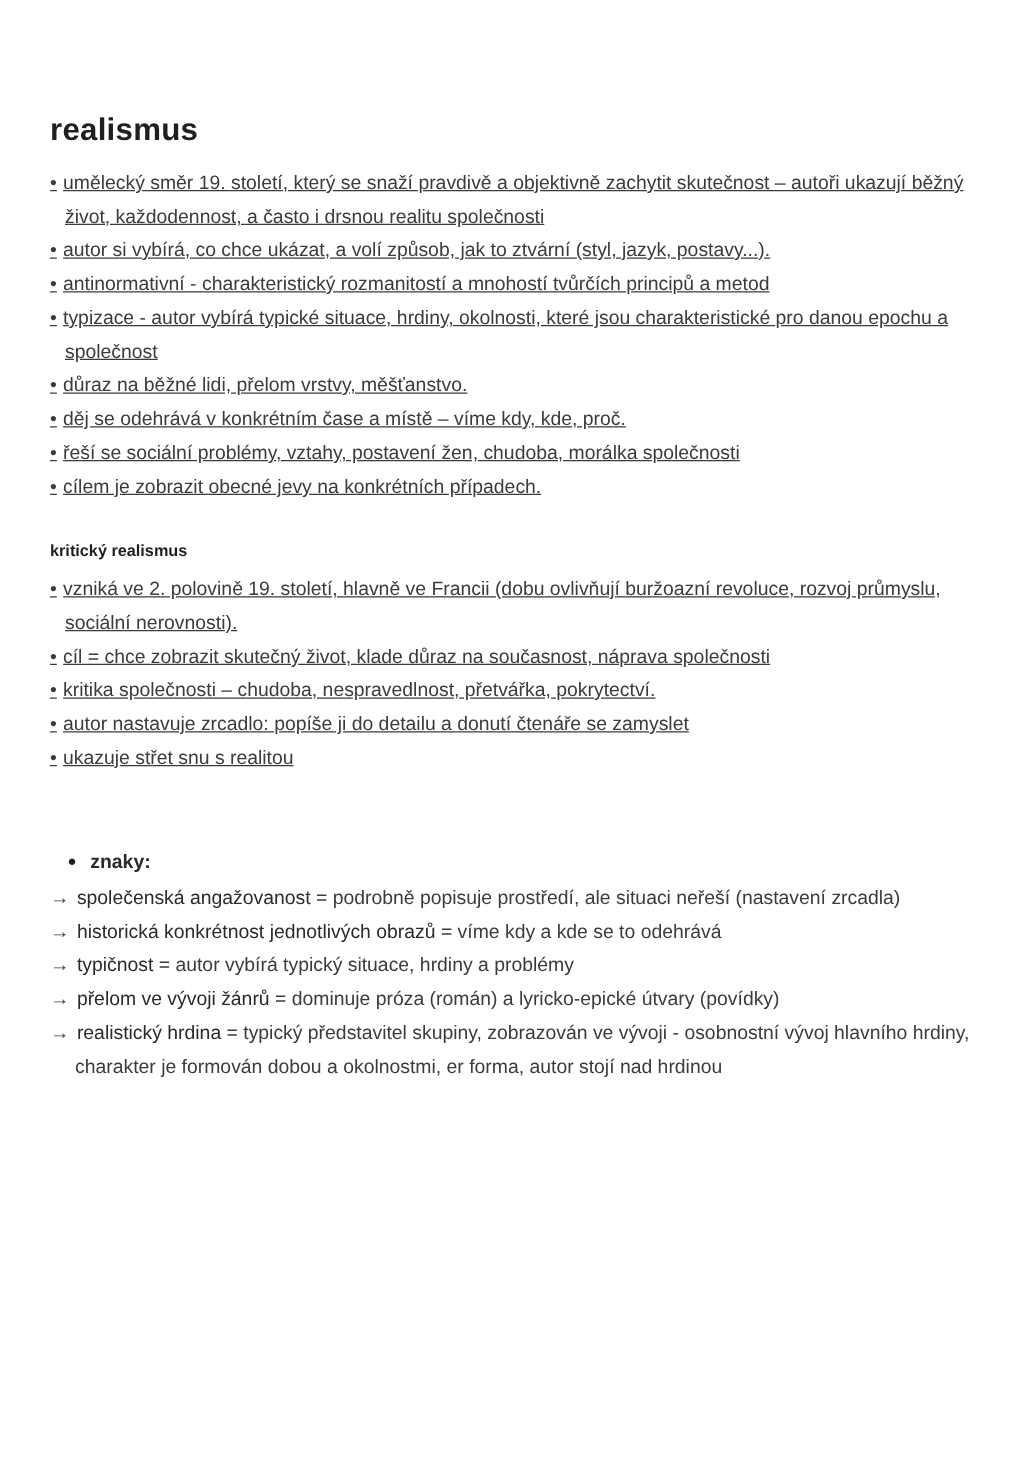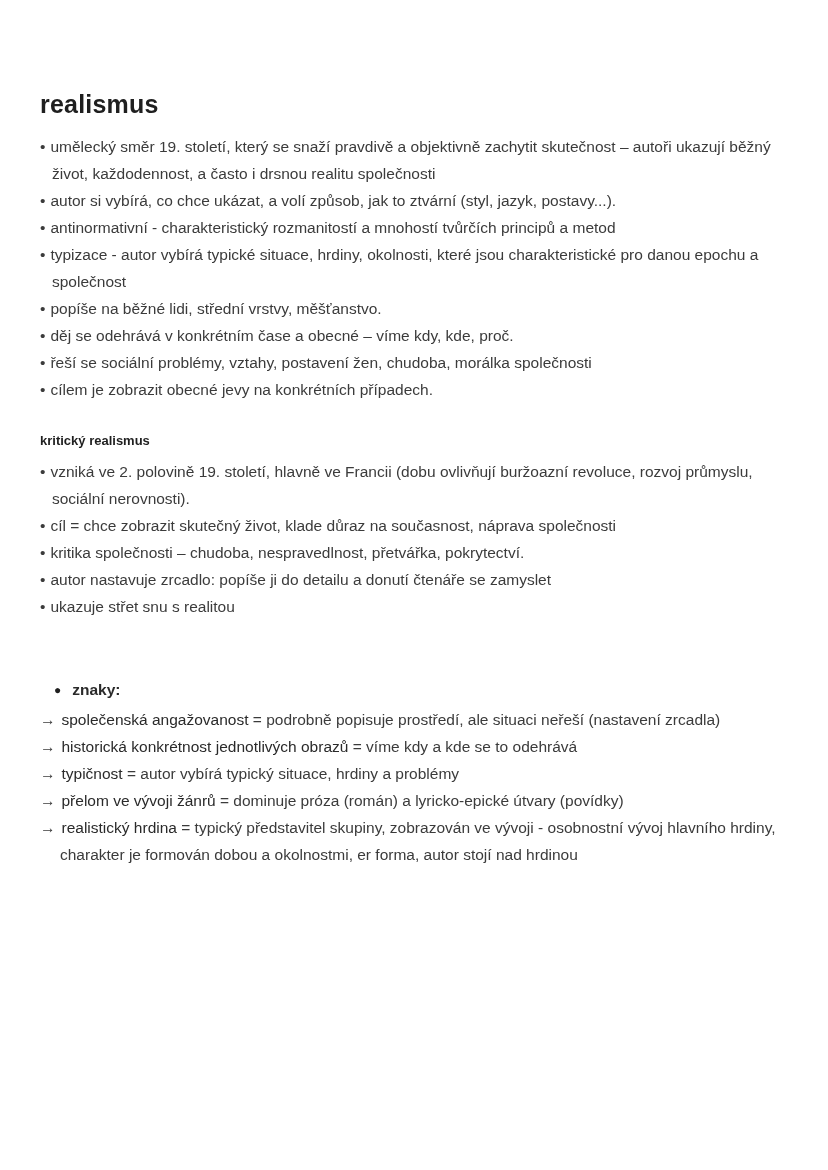--- a/index.html
+++ b/index.html
@@ -34,20 +34,21 @@
     color: #1f1f1f;
     margin: 30px 0 10px 0;
   }
   .list {
     font-size: 15.5px;
     line-height: 27px;
   }
   .item {
     padding-left: 12px;
     text-indent: -12px;
+    text-decoration: underline;
   }
   .item .marker {
     margin-right: 5px;
   }
   .arrow-item {
     padding-left: 20px;
     text-indent: -20px;
   }
   .arrow-item .marker {
     margin-right: 6px;
@@ -86,24 +87,24 @@
     <div class="item">
       <span class="marker">•</span><span>autor si vybírá, co chce ukázat, a volí způsob, jak to ztvární (styl, jazyk, postavy...).</span>
     </div>
     <div class="item">
       <span class="marker">•</span><span>antinormativní - charakteristický rozmanitostí a mnohostí tvůrčích principů a metod</span>
     </div>
     <div class="item">
       <span class="marker">•</span><span>typizace - autor vybírá typické situace, hrdiny, okolnosti, které jsou charakteristické pro danou epochu a společnost</span>
     </div>
     <div class="item">
-      <span class="marker">•</span><span>popíše na běžné lidi, střední vrstvy, měšťanstvo.</span>
+      <span class="marker">•</span><span>důraz na běžné lidi, přelom vrstvy, měšťanstvo.</span>
     </div>
     <div class="item">
-      <span class="marker">•</span><span>děj se odehrává v konkrétním čase a obecné – víme kdy, kde, proč.</span>
+      <span class="marker">•</span><span>děj se odehrává v konkrétním čase a místě – víme kdy, kde, proč.</span>
     </div>
     <div class="item">
       <span class="marker">•</span><span>řeší se sociální problémy, vztahy, postavení žen, chudoba, morálka společnosti</span>
     </div>
     <div class="item">
       <span class="marker">•</span><span>cílem je zobrazit obecné jevy na konkrétních případech.</span>
     </div>
   </div>
 
   <h2 class="section-heading">kritický realismus</h2>

